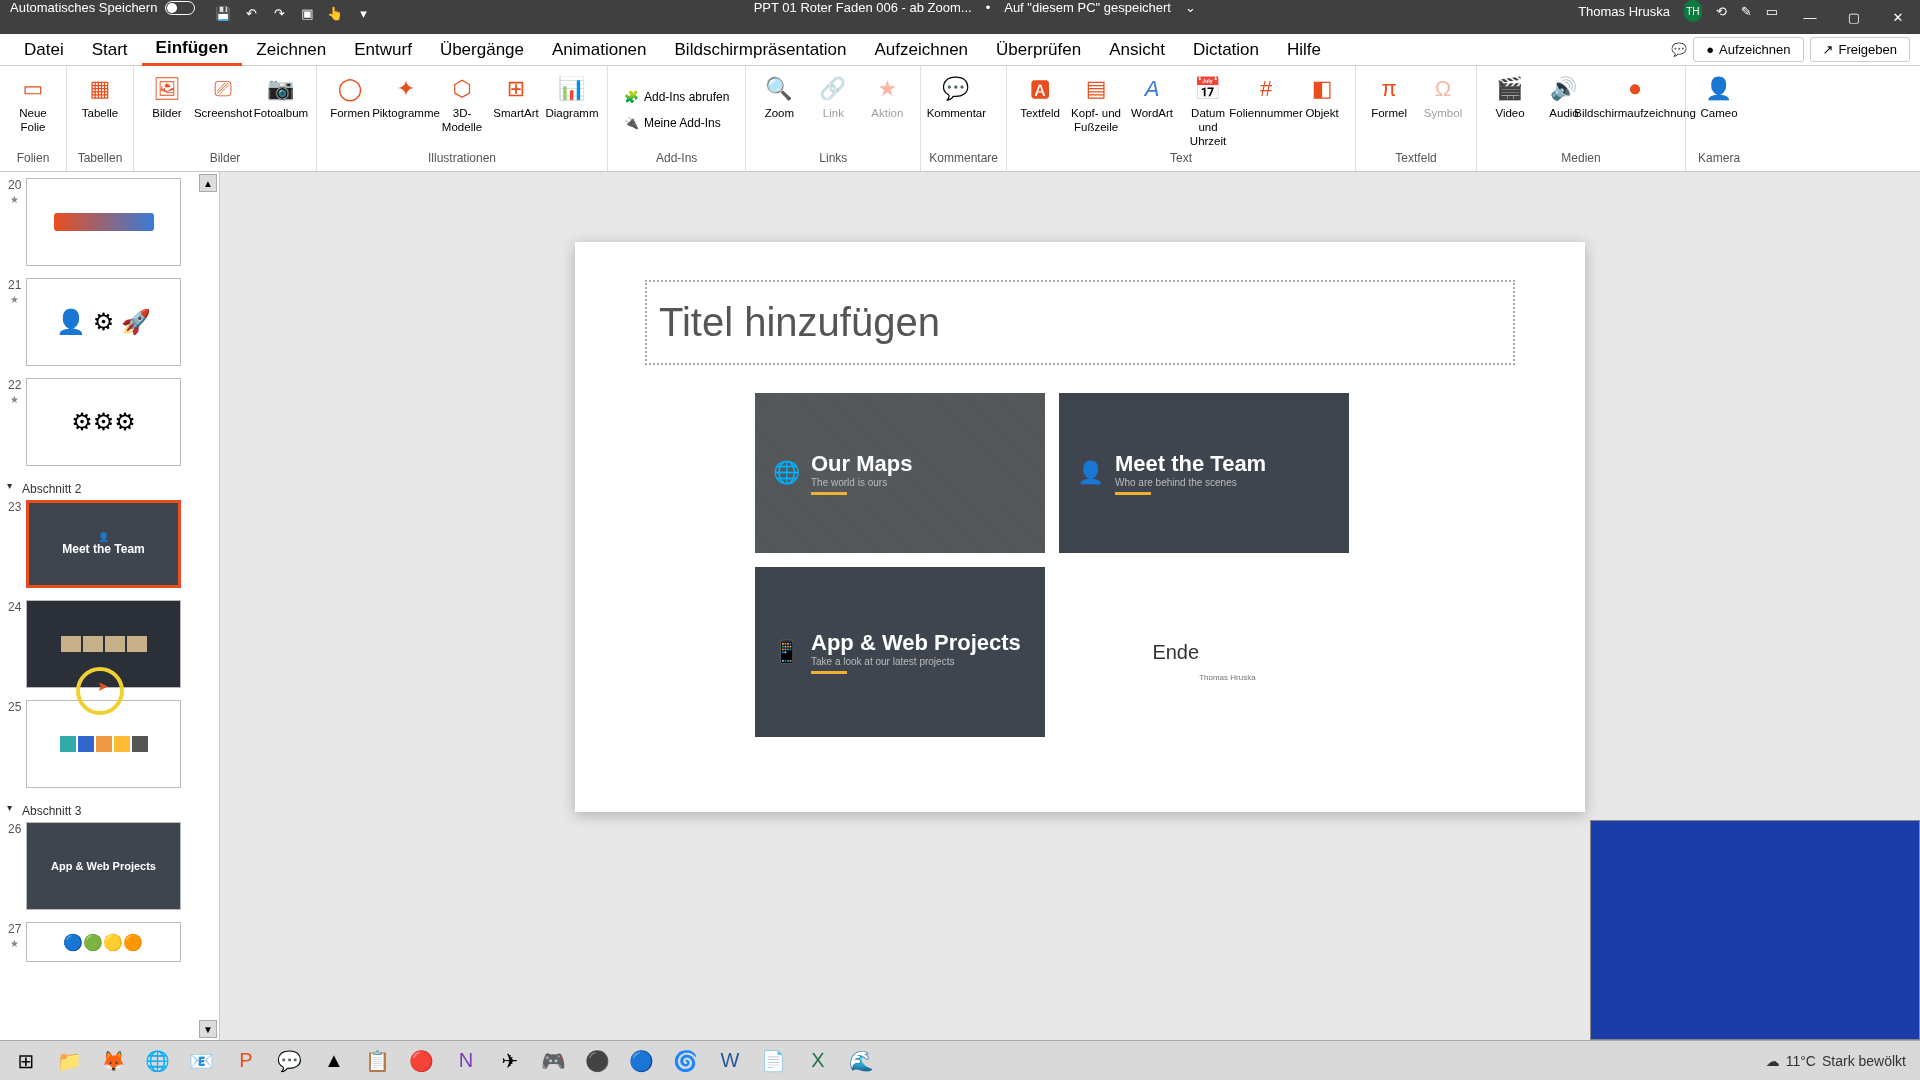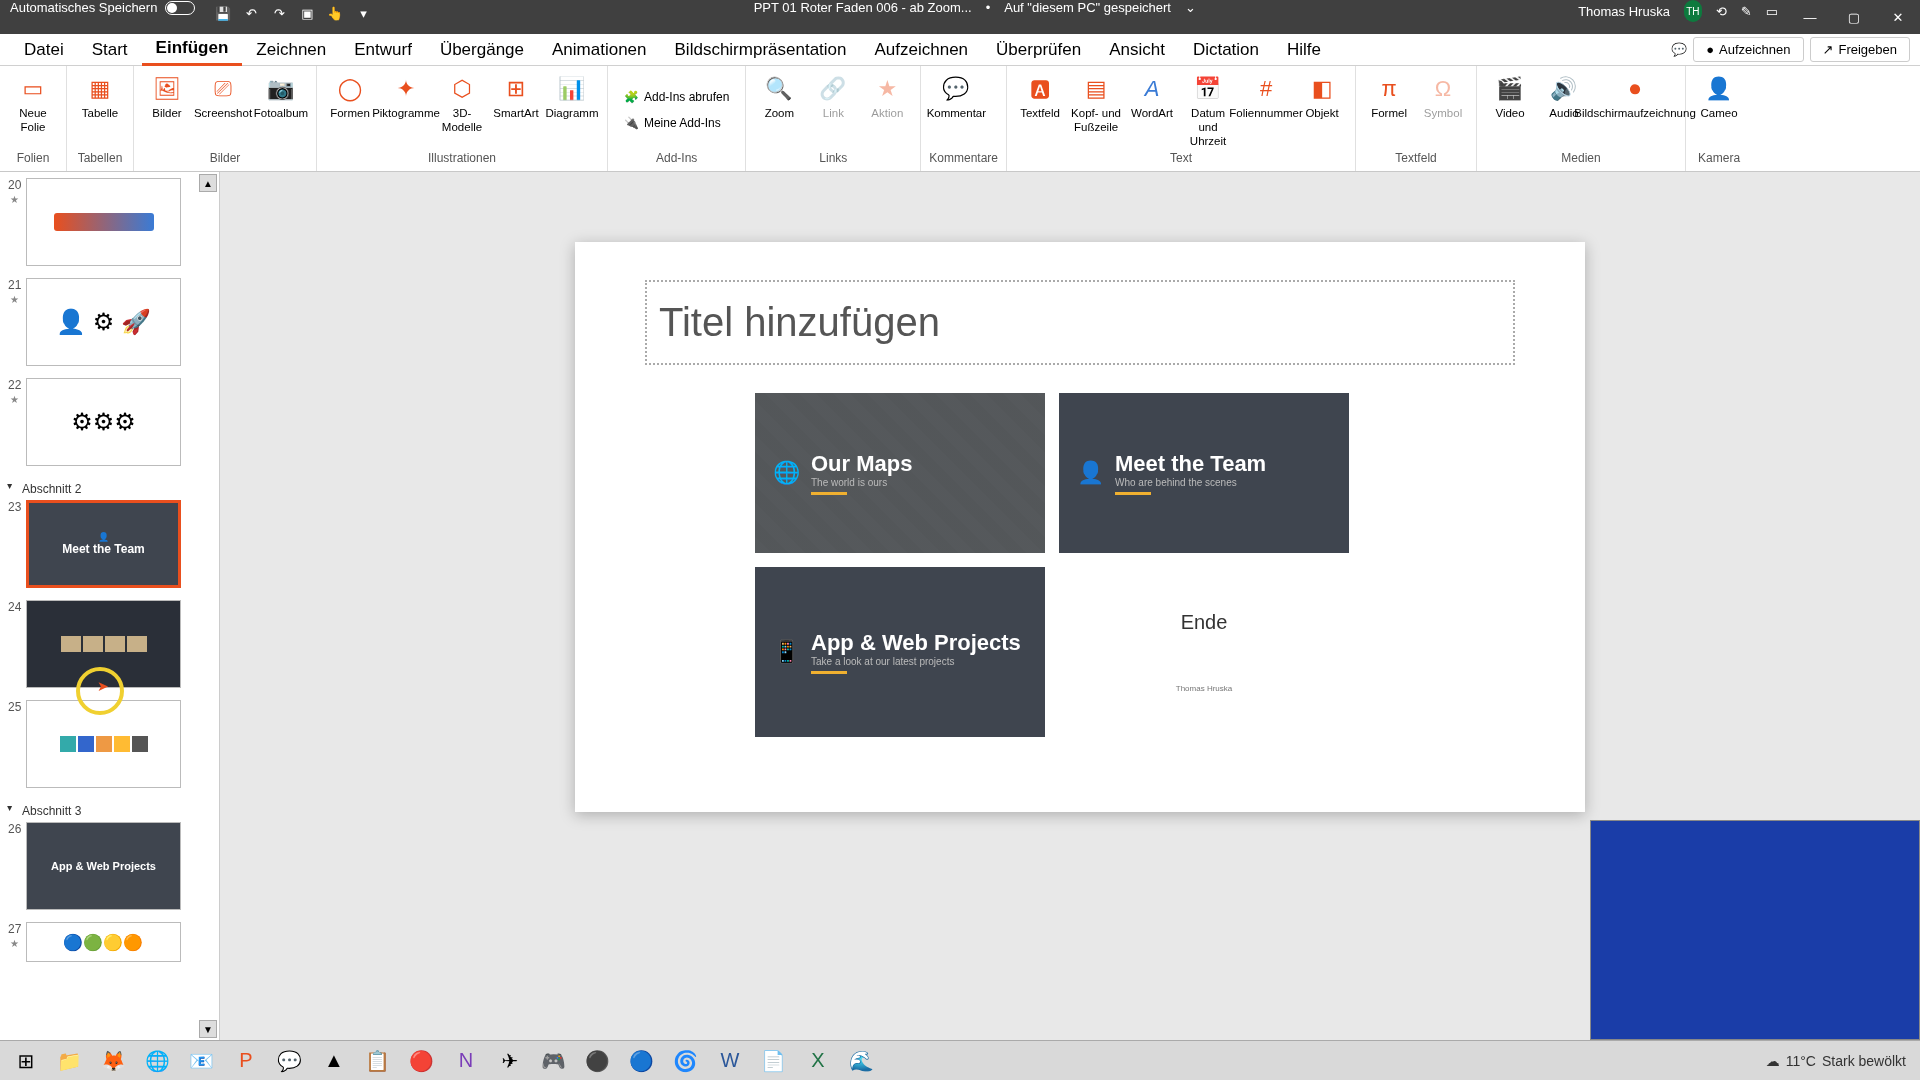--- a/index.html
+++ b/index.html
@@ -53,21 +53,21 @@
 .titleph{border:2px dotted #aaa;padding:18px 12px;font-size:40px;color:#555;margin:8px 0 28px 0}
 .cards{display:flex;gap:14px;flex-wrap:wrap;width:610px;margin-left:110px}
 .card{width:290px;height:160px;background:#3f454f;color:#fff;display:flex;flex-direction:column;justify-content:center;padding:0 20px 0 56px;position:relative}
 .card.maps{background:#3f454f}
 .card.maps::before{content:"";position:absolute;inset:0;background:linear-gradient(rgba(63,69,79,.85),rgba(63,69,79,.85)),repeating-linear-gradient(45deg,#d4c8a3,#d4c8a3 12px,#c8bc95 12px,#c8bc95 24px)}
 .card .ico{position:absolute;left:18px;top:50%;transform:translateY(-50%);font-size:22px}
 .card .tt{font-size:22px;font-weight:600;position:relative}
 .card .sub{font-size:10px;color:#bbb;position:relative}
 .card .bar{width:36px;height:3px;background:#f0b030;margin-top:4px;position:relative}
 .card.appweb{height:170px}
-.ende{width:290px;height:170px;display:flex;flex-direction:column;align-items:center;justify-content:center;color:#333;font-size:20px}
+.ende{width:290px;height:170px;display:flex;flex-direction:row;align-items:center;justify-content:center;color:#333;font-size:20px}
 .ende .sm{font-size:8px;color:#777;margin-top:50px}
 .statusbar{position:absolute;bottom:0;left:0;right:0;height:40px;background:#f0f0f0;border-top:1px solid #c8c8c8;display:flex;align-items:center;padding:0 12px;font-size:13px;color:#444;gap:18px}
 .statusbar .right{margin-left:auto;display:flex;align-items:center;gap:16px}
 .webcam{position:absolute;right:0;bottom:40px;width:330px;height:220px;background:#1a3da8;border:1px solid #888}
 .taskbar{position:absolute;bottom:0;left:0;right:0;height:40px;background:#d9d9d9;display:flex;align-items:center;padding:0 6px;gap:4px;border-top:1px solid #aaa}
 .taskbar .tbi{width:40px;height:36px;display:flex;align-items:center;justify-content:center;cursor:pointer;font-size:20px}
 .weather{margin-left:auto;display:flex;align-items:center;gap:6px;font-size:14px;color:#333;padding-right:8px}
 .scrollbtn{position:absolute;width:18px;height:18px;background:#ddd;border:1px solid #aaa;font-size:10px;display:flex;align-items:center;justify-content:center}
 .thumb .img.diagram{background:#fff}
 .diagram .blocks{display:flex;gap:2px}

